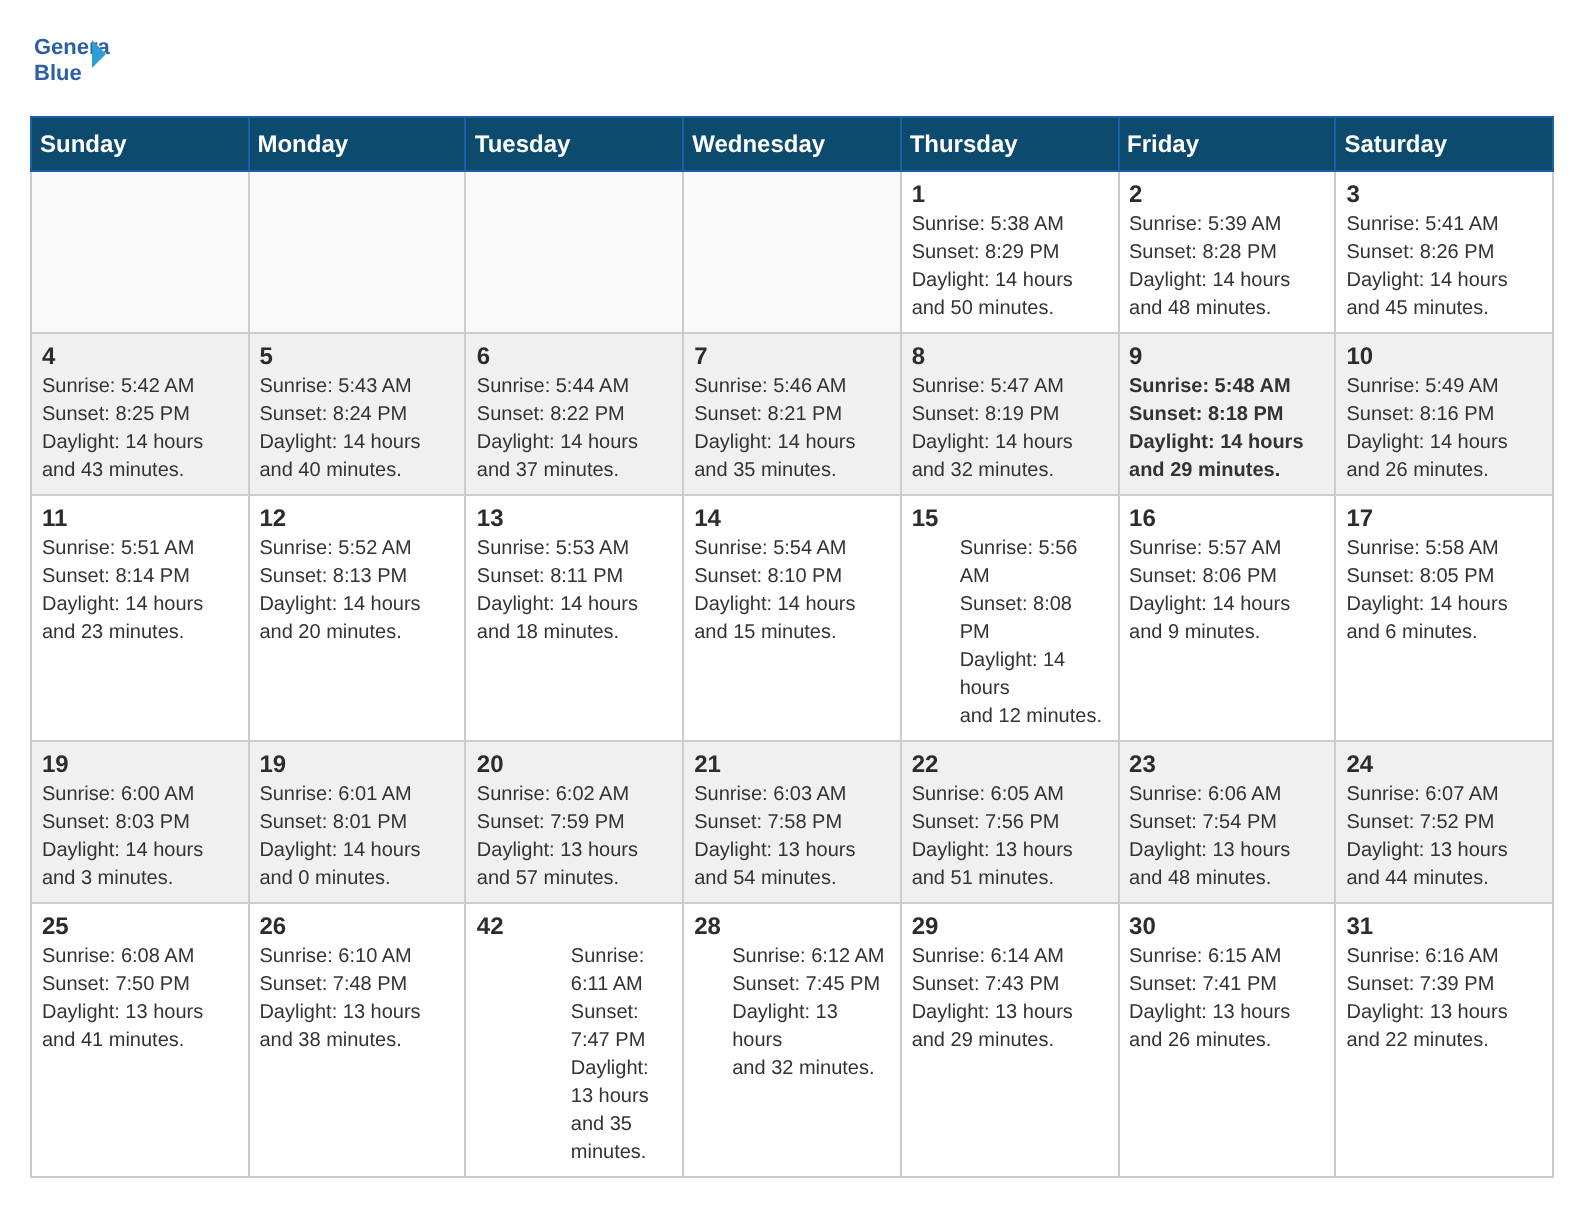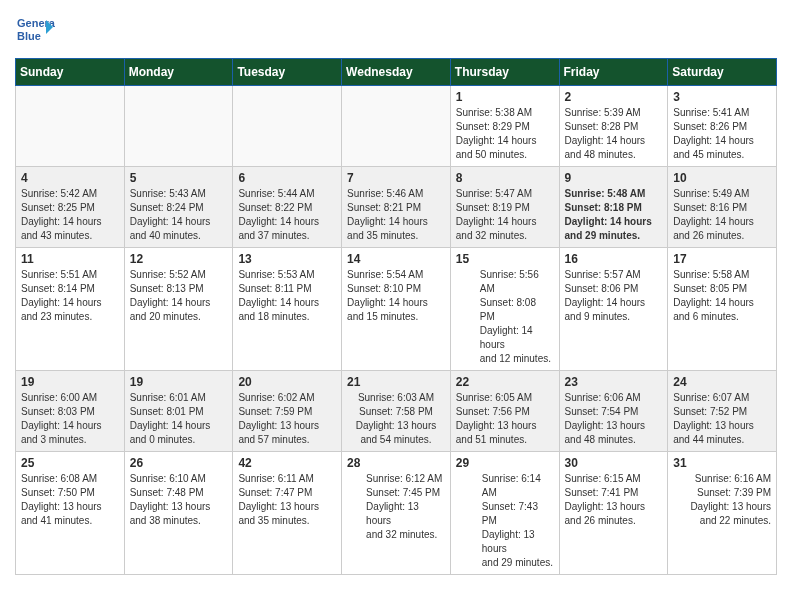--- a/index.html
+++ b/index.html
@@ -32,21 +32,21 @@
     .location {
       font-size: 16px;
       color: #2c2c2c;
     }
     table {
       width: 100%;
       border-collapse: collapse;
       table-layout: fixed;
     }
     thead th {
-      background: #14532d;
+      background: #0c4a6e;
       color: #fff;
       font-size: 12px;
       font-weight: bold;
       padding: 6px 4px;
       text-align: left;
       border: 1px solid #1a5fa8;
     }
     td {
       border: 1px solid #ccc;
       vertical-align: top;
@@ -254,21 +254,21 @@
         </td>
         <td class="shaded">
           <span class="day-num">20</span>
           <div class="day-info" style="white-space: pre-line;">Sunrise: 6:02 AM
 Sunset: 7:59 PM
 Daylight: 13 hours
 and 57 minutes.</div>
         </td>
         <td class="shaded">
           <span class="day-num">21</span>
-          <div class="day-info" style="white-space: pre-line; text-align: center;">Sunrise: 6:03 AM
+          <div class="day-info" style="white-space: pre-line;">Sunrise: 6:03 AM
 Sunset: 7:58 PM
 Daylight: 13 hours
 and 54 minutes.</div>
         </td>
         <td class="shaded">
           <span class="day-num">22</span>
           <div class="day-info" style="white-space: pre-line;">Sunrise: 6:05 AM
 Sunset: 7:56 PM
 Daylight: 13 hours
 and 51 minutes.</div>
@@ -298,48 +298,48 @@
         </td>
         <td>
           <span class="day-num">26</span>
           <div class="day-info" style="white-space: pre-line;">Sunrise: 6:10 AM
 Sunset: 7:48 PM
 Daylight: 13 hours
 and 38 minutes.</div>
         </td>
         <td>
           <span class="day-num">42</span>
-          <div class="day-info" style="white-space: pre-line;">Sunrise: 6:11 AM
+          <div class="day-info" style="white-space: pre-line; margin-left: 47px;">Sunrise: 6:11 AM
 Sunset: 7:47 PM
 Daylight: 13 hours
 and 35 minutes.</div>
         </td>
         <td>
           <span class="day-num">28</span>
           <div class="day-info" style="white-space: pre-line; margin-left: 19px;">Sunrise: 6:12 AM
 Sunset: 7:45 PM
 Daylight: 13 hours
 and 32 minutes.</div>
         </td>
         <td>
           <span class="day-num">29</span>
-          <div class="day-info" style="white-space: pre-line; margin-left: 26px;">Sunrise: 6:14 AM
+          <div class="day-info" style="white-space: pre-line;">Sunrise: 6:14 AM
 Sunset: 7:43 PM
 Daylight: 13 hours
 and 29 minutes.</div>
         </td>
         <td>
           <span class="day-num">30</span>
           <div class="day-info" style="white-space: pre-line;">Sunrise: 6:15 AM
 Sunset: 7:41 PM
 Daylight: 13 hours
 and 26 minutes.</div>
         </td>
         <td>
           <span class="day-num">31</span>
-          <div class="day-info" style="white-space: pre-line; text-align: right;">Sunrise: 6:16 AM
+          <div class="day-info" style="white-space: pre-line;">Sunrise: 6:16 AM
 Sunset: 7:39 PM
 Daylight: 13 hours
 and 22 minutes.</div>
         </td>
       </tr>
     </tbody>
 </table>
 
 </body></html>

